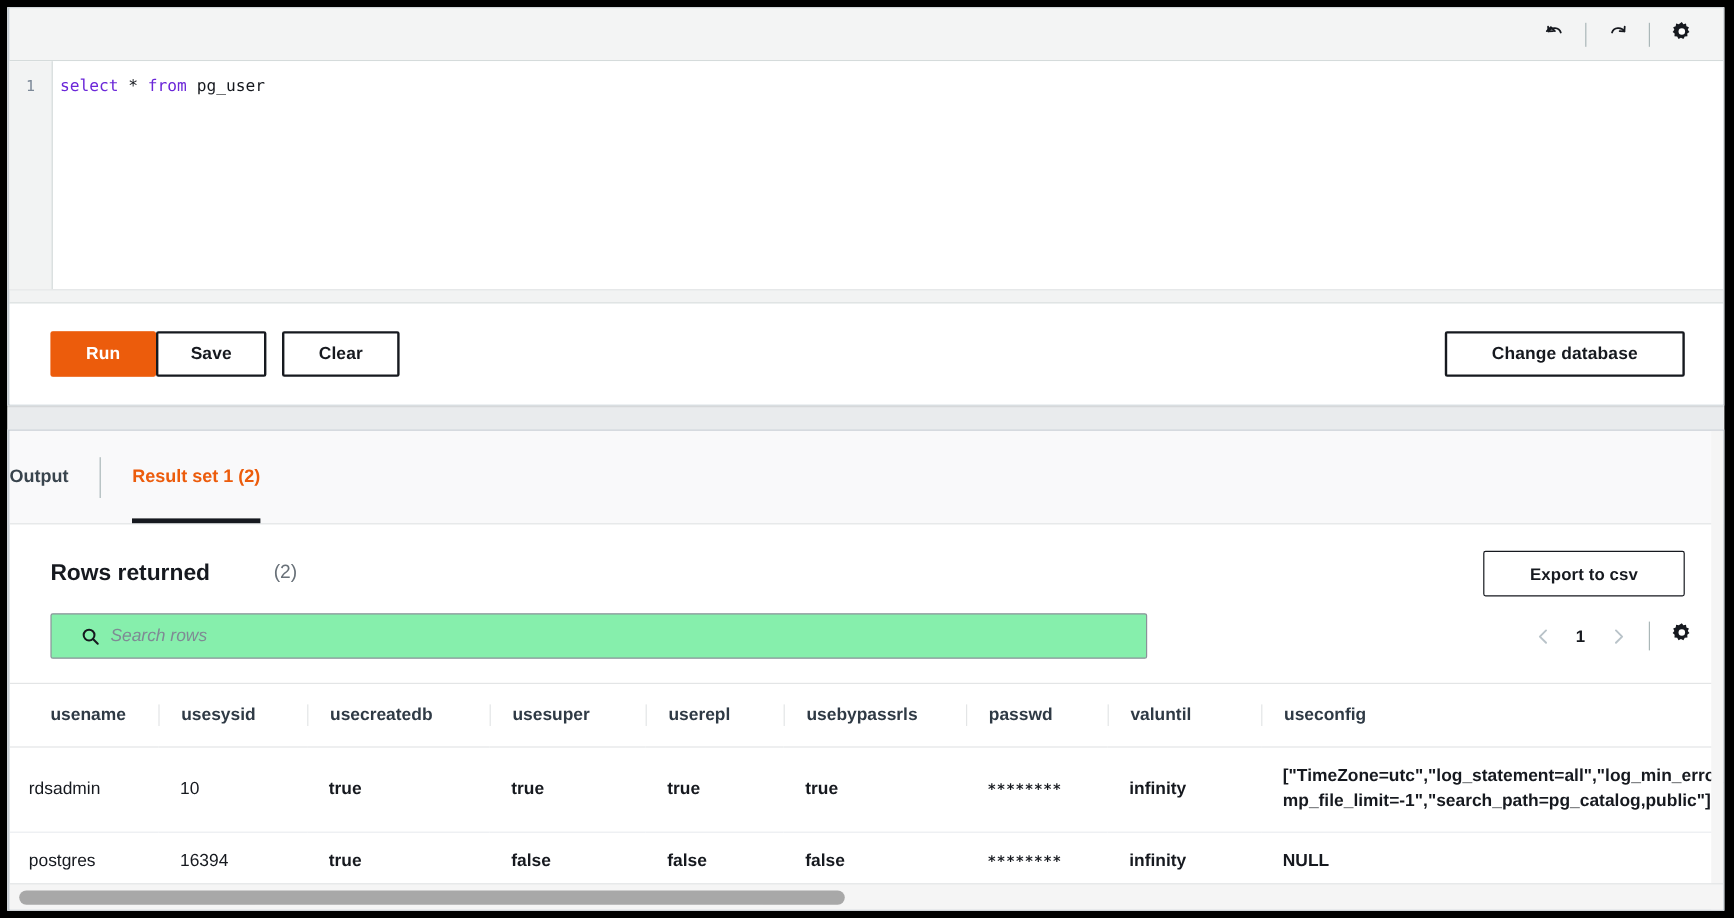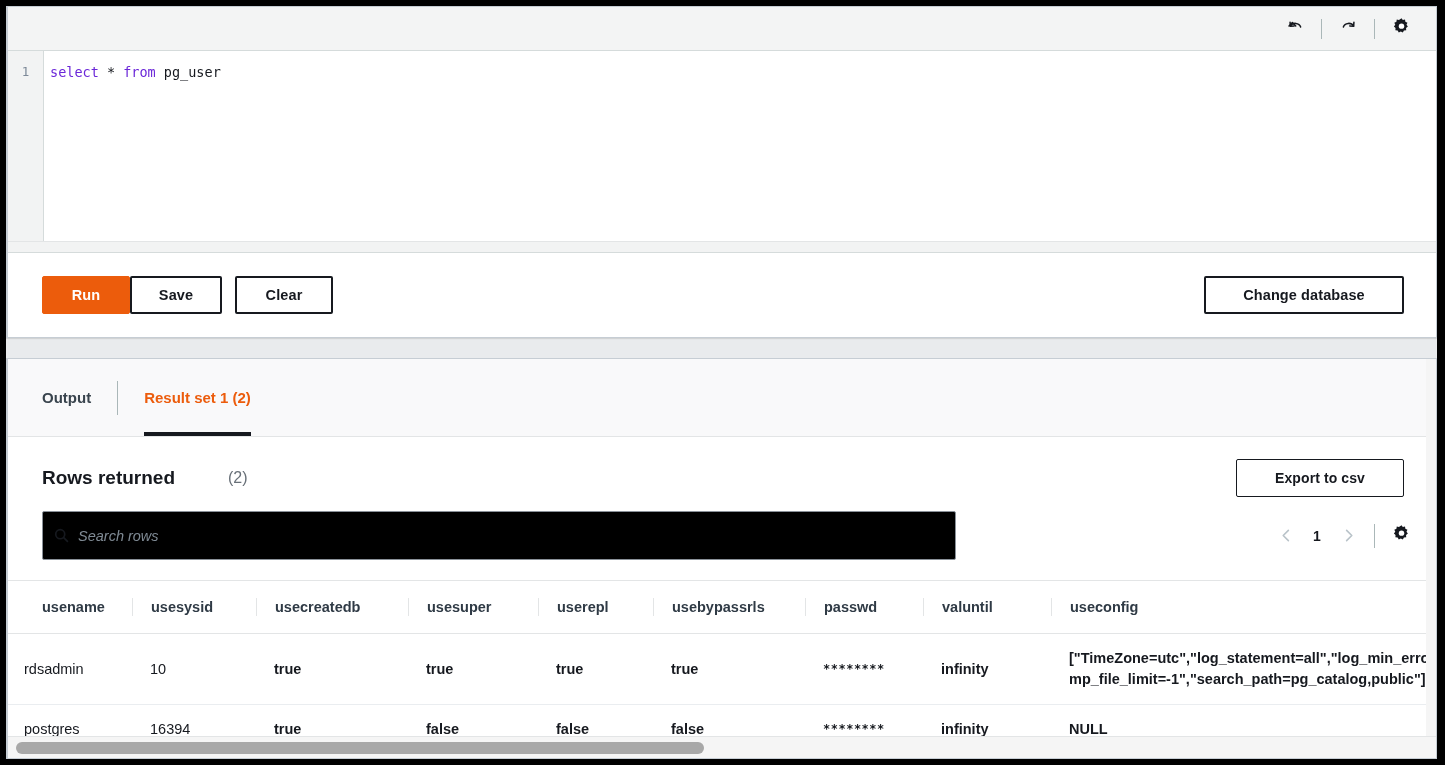--- a/index.html
+++ b/index.html
@@ -154,21 +154,20 @@
     border-left: 2px solid #c6cdd4;
     box-shadow: 0 1px 1px rgba(0,0,0,0.10);
     overflow: hidden;
   }
 
   .tabs {
     height: 78px;
     background: #f9f9fa;
     display: flex;
     align-items: stretch;
-    padding-left: 34px;
     border-bottom: 1px solid #e3e5e6;
   }
 
   .tab {
     display: flex;
     align-items: center;
     font-size: 15px;
     font-weight: bold;
     cursor: pointer;
     padding: 0 26px;
@@ -218,27 +217,27 @@
     font-size: 14px;
   }
 
   .search-row {
     display: flex;
     align-items: center;
     padding: 14px 24px 0 34px;
   }
   .search-box {
     width: 914px;
-    height: 49px;
+    height: 38px;
     border: 1px solid #8a9199;
     border-radius: 2px;
-    background: #000000;
-    display: flex;
-    align-items: center;
-    padding: 0 10px;
+    background: #86efac;
+    display: flex;
+    align-items: center;
+    padding: 0 24px;
   }
   .search-icon { margin-right: 8px; display:flex; }
   .search-input {
     flex: 1;
     border: none;
     outline: none;
     font-family: "Liberation Sans", sans-serif;
     font-size: 14.5px;
     font-style: italic;
     color: #687078;

